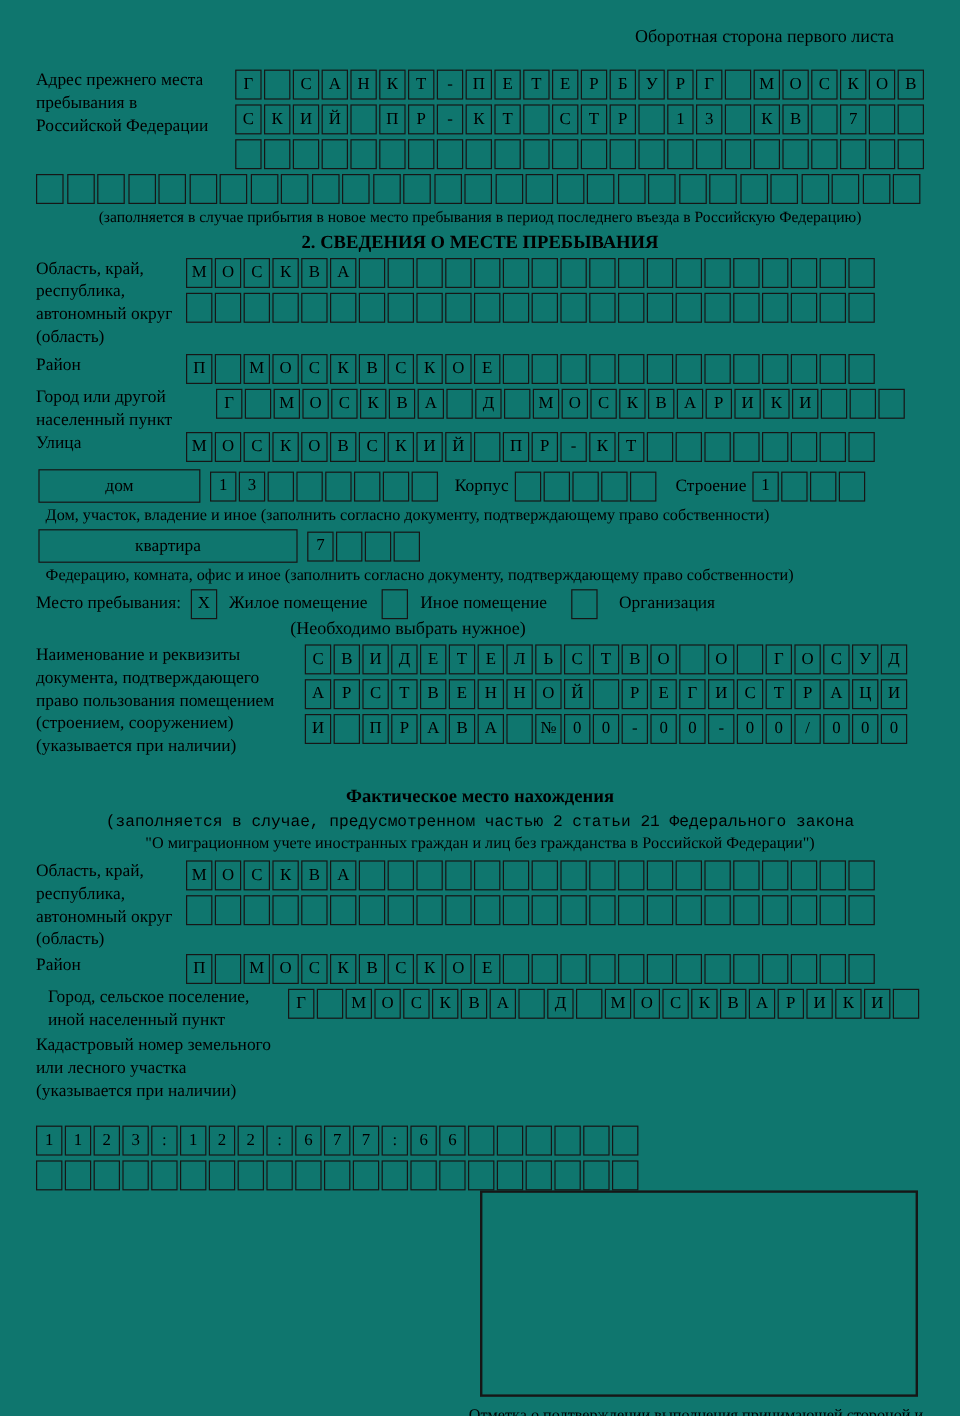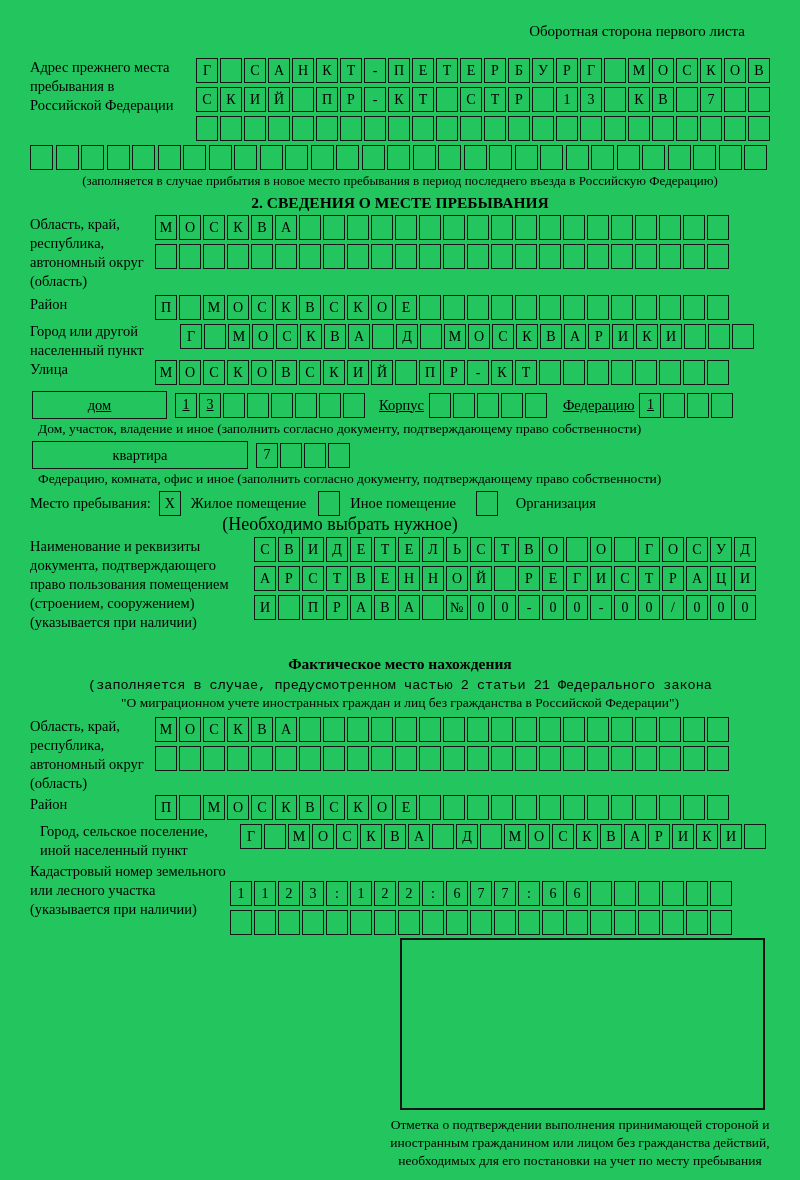--- a/index.html
+++ b/index.html
@@ -1,21 +1,21 @@
 <!DOCTYPE html>
 <html lang="ru"><head>
 <meta charset="utf-8">
 <style>
   html,body{margin:0;padding:0;background:#fff;}
   .page{
     position:relative;
     width:800px;height:1180px;
     box-sizing:border-box;
     padding:22px 30px 0 30px;
-    background:#22c55e;color:#000;
+    background:#0f766e;color:#000;
     font-family:"Liberation Serif", "DejaVu Serif", serif;
     overflow:hidden;
   }
   .corner{ text-align:right; font-size:15px; line-height:18px; margin-right:25px;}
   .field{ display:flex; align-items:flex-start;}
   .flabel{ flex:none; font-size:14.5px; line-height:19px;}
   .rows{ display:flex; flex-direction:column; gap:4px;}
   .boxrow{ display:flex; gap:2px;}
   .box{
     box-sizing:border-box; flex:none;
@@ -313,41 +313,41 @@
         <span class="box"></span>
         <span class="box"></span>
         <span class="box"></span>
         <span class="box"></span>
         <span class="box"></span>
         <span class="box"></span>
         <span class="box"></span>
       </div>
   </div>
 
-  <div class="inlinerow" style="margin-top:6px;text-decoration:underline;">
+  <div class="inlinerow" style="margin-top:6px;">
     <div class="widecell" style="width:135px; margin-left:2px;">дом</div>
     <div class="boxrow" style="margin-left:8px;">
         <span class="box">1</span>
         <span class="box">3</span>
         <span class="box"></span>
         <span class="box"></span>
         <span class="box"></span>
         <span class="box"></span>
         <span class="box"></span>
         <span class="box"></span>
       </div>
     <span class="flabel" style="margin-left:14px; margin-right:5px;">Корпус</span>
     <div class="boxrow">
         <span class="box"></span>
         <span class="box"></span>
         <span class="box"></span>
         <span class="box"></span>
         <span class="box"></span>
       </div>
-    <span class="flabel" style="margin-left:16px; margin-right:5px;">Федерацию</span>
+    <span class="flabel" style="margin-left:16px; margin-right:5px;">Строение</span>
     <div class="boxrow">
         <span class="box">1</span>
         <span class="box"></span>
         <span class="box"></span>
         <span class="box"></span>
       </div>
   </div>
   <div class="caption" style="margin-top:2px; margin-left:8px; font-size:13.5px;">Дом, участок, владение и иное (заполнить согласно документу, подтверждающему право собственности)</div>
 
   <div class="inlinerow" style="margin-top:4px;">
@@ -369,21 +369,21 @@
     <span class="flabel" style="margin-left:10px;">Жилое помещение</span>
     <div class="boxrow" style="margin-left:12px;">
         <span class="box"></span>
       </div>
     <span class="flabel" style="margin-left:10px;">Иное помещение</span>
     <div class="boxrow" style="margin-left:20px;">
         <span class="box"></span>
       </div>
     <span class="flabel" style="margin-left:18px;">Организация</span>
   </div>
-  <div class="caption center" style="width:440px; margin-left:90px; font-size:18px;">(Необходимо выбрать нужное)</div>
+  <div class="caption center" style="width:440px; margin-left:90px; font-size:15px;">(Необходимо выбрать нужное)</div>
 
   <div class="field" style="margin-top:5px; min-height:114px;">
     <div class="flabel" style="width:224px;">Наименование и реквизиты документа, подтверждающего право пользования помещением (строением, сооружением) (указывается при наличии)</div>
     <div class="rows">
       <div class="boxrow">
           <span class="box">С</span>
           <span class="box">В</span>
           <span class="box">И</span>
           <span class="box">Д</span>
           <span class="box">Е</span>
@@ -566,21 +566,21 @@
         <span class="box">В</span>
         <span class="box">А</span>
         <span class="box">Р</span>
         <span class="box">И</span>
         <span class="box">К</span>
         <span class="box">И</span>
         <span class="box"></span>
       </div>
   </div>
 
-  <div class="field" style="margin-top:2px; min-height:76px;">
+  <div class="field" style="margin-top:2px; min-height:76px;flex-direction:column;">
     <div class="flabel" style="width:200px;">Кадастровый номер земельного или лесного участка (указывается при наличии)</div>
     <div class="rows" style="margin-top:19px;">
       <div class="boxrow">
           <span class="box">1</span>
           <span class="box">1</span>
           <span class="box">2</span>
           <span class="box">3</span>
           <span class="box">:</span>
           <span class="box">1</span>
           <span class="box">2</span>

